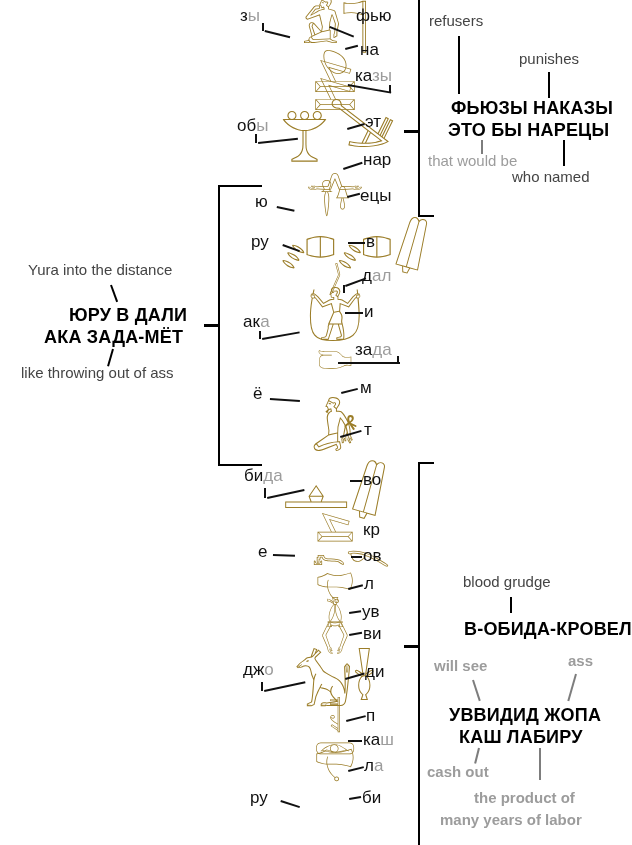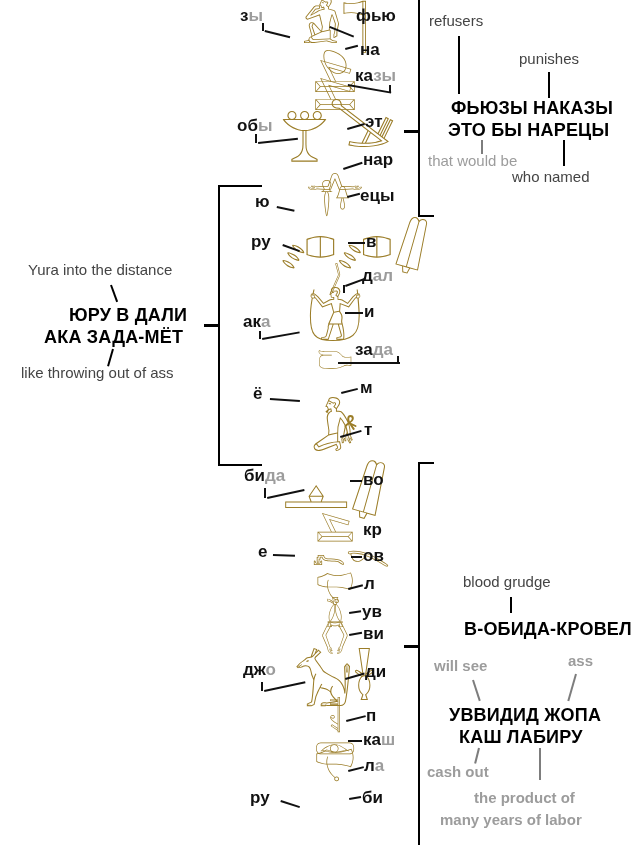--- a/index.html
+++ b/index.html
@@ -10,21 +10,21 @@
   }
   
   #glyph-column{position:absolute;left:280px;top:0;width:110px;height:845px;}
   .glyph{
     position:absolute;left:0;width:110px;text-align:center;
     color:#9b7d28;line-height:1;font-family:"DejaVu Sans",sans-serif;
     user-select:none;
   }
   
   .lbl{
-    position:absolute;font-weight:bold;font-size:17px;color:#111111;
+    position:absolute;font-weight:normal;font-size:17px;color:#111111;
     white-space:nowrap;letter-spacing:0px;
   }
   .lbl .g{color:#9c9c9c;}
   .lbl.left{text-align:right;}
   
   .lead{position:absolute;background:#111111;transform-origin:0 0;height:1.6px;}
   
   .bracket{position:absolute;border-color:#000000;border-style:solid;}
   .tick{position:absolute;background:#000000;height:2.5px;width:16px;}
   

